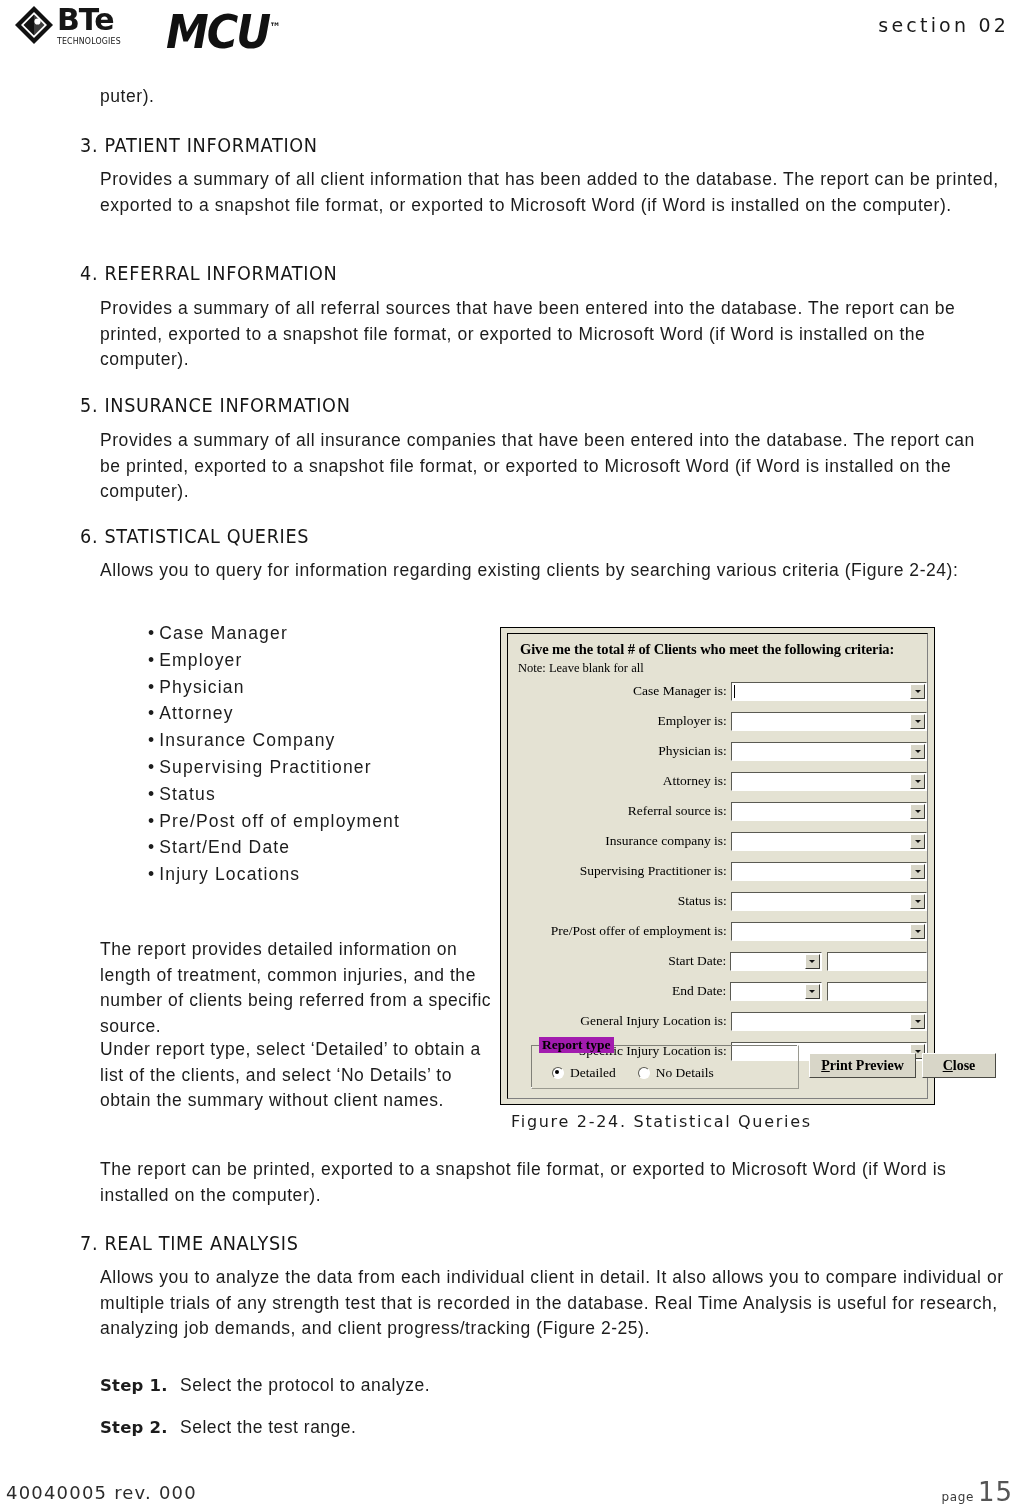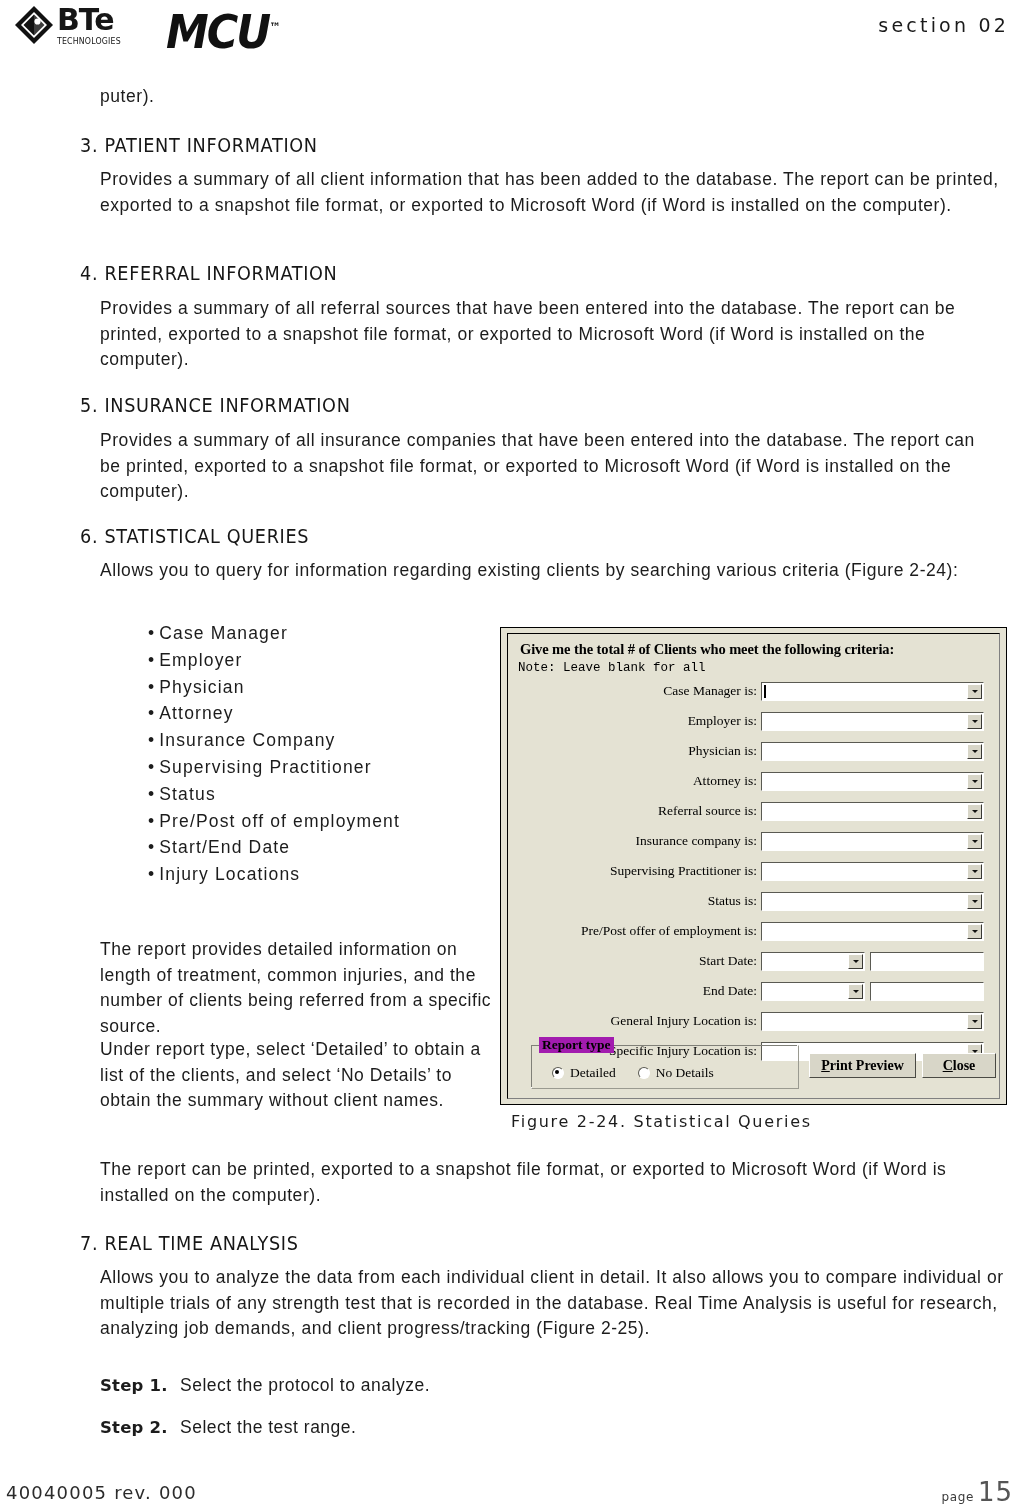--- a/index.html
+++ b/index.html
@@ -172,21 +172,21 @@
     font-size: 26px;
     letter-spacing: 1px;
     color: #555;
   }
 
   
   .dialog {
     position: absolute;
     left: 500px;
     top: 627px;
-    width: 507px;
+    width: 435px;
     height: 478px;
     background: #e4e2d3;
     border: 1px solid #000000;
     box-sizing: border-box;
     font-family: "Liberation Serif", serif;
     color: #000;
   }
   .dlg-inner {
     position: absolute;
     left: 6px; top: 5px;
@@ -203,21 +203,21 @@
     left: 12px; top: 7px;
     font-family: "Liberation Serif", serif;
     font-weight: bold;
     font-size: 14.5px;
     letter-spacing: -0.1px;
     white-space: nowrap;
   }
   .dlg-note {
     position: absolute;
     left: 10px; top: 27px;
-    font-family: Liberation Mono, monospace;
+    font-family: Liberation Serif, serif;
     font-size: 12.5px;
     white-space: nowrap;
   }
 
   .field-row {
     position: absolute;
     left: 0;
     width: 100%;
     height: 22px;
     display: flex;

